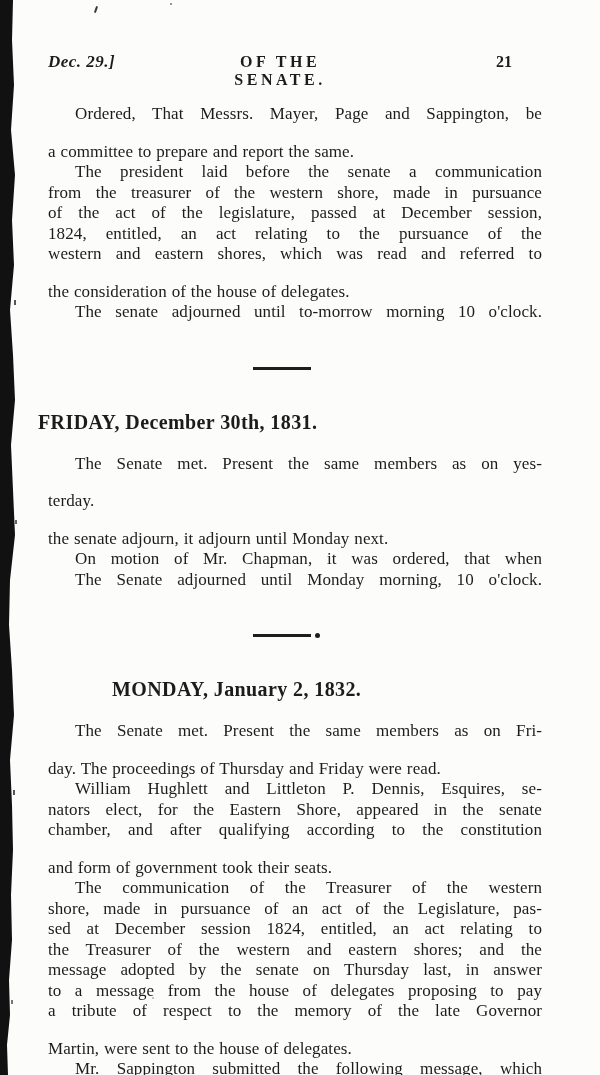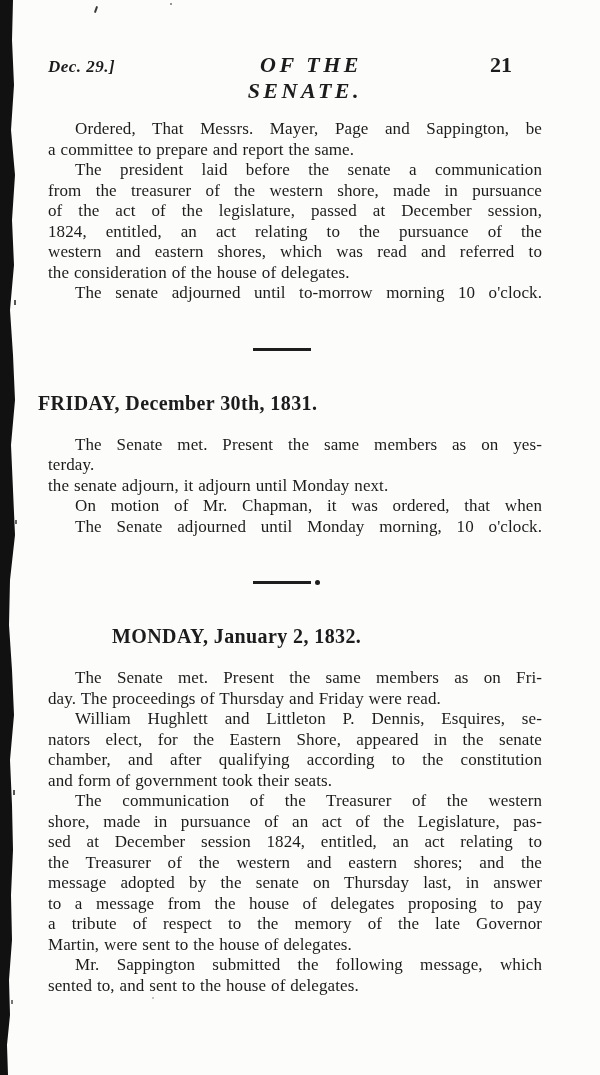--- a/index.html
+++ b/index.html
@@ -10,27 +10,27 @@
   }
   .binding { position:absolute; left:0; top:0; }
   .speck { position:absolute; background:#3a3a3a; }
   .s1 { left:95px; top:6px; width:2px; height:7px; transform:rotate(20deg); border-radius:1px; }
   .s2 { left:170px; top:3px; width:2px; height:2px; border-radius:50%; opacity:.7; }
   .s3 { left:152px; top:997px; width:2px; height:2px; border-radius:50%; opacity:.4; }
   .content { position:absolute; left:48px; right:58px; top:52px; }
 
   .page-header { display:flex; align-items:baseline; margin-bottom:15px; }
   .h-left  { width:150px; font-size:17px; font-weight:bold; font-style:italic; letter-spacing:.5px; }
-  .h-center{ flex:1; text-align:right; font-size:22px; font-weight:bold; letter-spacing:3.5px;font-style:italic; }
-  .h-right { width:150px; text-align:right; padding-right:30px; font-size:22px; font-weight:bold; }
+  .h-center{ flex:1; text-align:center; font-size:16px; font-weight:bold; letter-spacing:3.5px; }
+  .h-right { width:150px; text-align:right; padding-right:30px; font-size:16px; font-weight:bold; }
 
   .para { font-size:17px; line-height:20.5px; letter-spacing:.1px; word-spacing:.5px; }
   .para .line { text-align:justify; text-align-last:justify; }
   .para .line.first { text-indent:27px; }
-  .para .line.last { text-align-last:left; }
+  .para .line.last { text-align-last:left;margin-top:17px; }
 
   .divider { position:relative; width:58px; height:3px; background:#1d1d1d;
              margin:44px auto 0; transform:translateX(-13px); }
   .divider.dot::after { content:""; position:absolute; right:-9px; top:-1px;
              width:5px; height:5px; border-radius:50%; background:#1d1d1d; }
 
   .section-heading { font-size:20px; font-weight:bold; 
              margin:41px 0 20px 0; letter-spacing:.4px; }
   .h-friday { transform:translateX(-10px); }
   .h-monday { transform:translateX(64px); }

